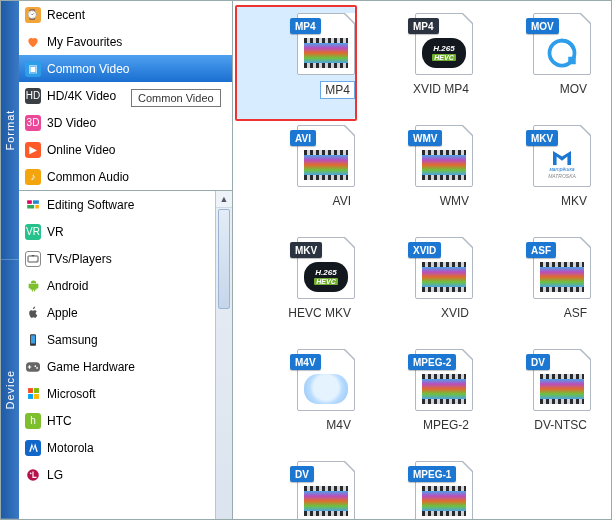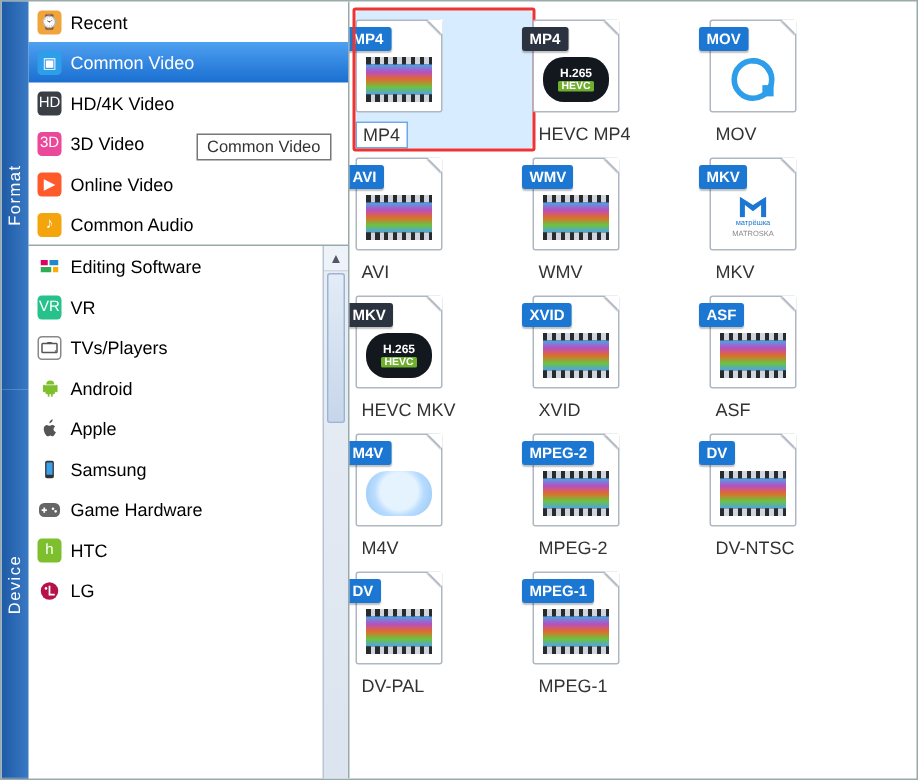--- a/index.html
+++ b/index.html
@@ -124,24 +124,24 @@
     overflow: hidden;
     position: relative;
   }
   .grid {
     display: flex;
     flex-wrap: wrap;
     padding: 6px 4px;
   }
   .thumb-block {
     width: 118px;
-    height: 92px;
+    height: 112px;
     display: flex;
     flex-direction: column;
-    align-items: flex-start;
+    align-items: flex-end;
     justify-content: flex-start;
     padding-top: 6px;
     cursor: pointer;
     position: relative;
   }
   .thumb-block.selected {
     background: #d8ecff;
     border-radius: 3px;
   }
   .thumb-block .redbox {
@@ -191,20 +191,21 @@
     font-weight:bold;
     display:flex;align-items:center;
     box-shadow:0 1px 1px rgba(0,0,0,.25);
   }
   .badge.dark { background:#2b3340; }
   .ficon .body {
     position:absolute;
     left:6px; right:6px; top:24px; bottom:6px;
     background: linear-gradient(160deg,#333 0 40%,#575f6a 40% 70%,#333 70%);
     border-radius:14px;
+    font-style:italic;
   }
   .ficon .body.h265 {
     background:#12181e;
     display:flex;flex-direction:column;align-items:center;justify-content:center;
     color:#fff;font-size:8px;font-weight:bold;line-height:1;
   }
   .ficon .body.h265 .hevc{background:#6fae2e;color:#fff;padding:0 2px;border-radius:1px;font-size:7px;margin-top:1px;}
   .ficon .body.mov {
     background:#fff;
   }
@@ -289,20 +290,28 @@
     <div class="side-tab">Device</div>
   </div>
   <div class="side-panes">
 
     <div class="format-pane">
       <ul class="cat-list" id="format-list">
           <li>
             <span class="ico recent">⌚</span>
             <span>Recent</span>
           </li>
+          <li>
+            <span class="ico fav">
+              <svg width="14" height="14" viewBox="0 0 24 24">
+                <path d="M12 21s-8-5.3-8-11a5 5 0 0 1 8-4 5 5 0 0 1 8 4c0 5.7-8 11-8 11z"></path>
+              </svg>
+            </span>
+            <span>My Favourites</span>
+          </li>
           <li class="selected">
             <span class="ico common-video">▣</span>
             <span>Common Video</span>
           </li>
           <li>
             <span class="ico hd">HD</span>
             <span>HD/4K Video</span>
           </li>
           <li>
             <span class="ico d3">3D</span>
@@ -373,22 +382,41 @@
           </li>
           <li>
             <span class="ico gamehw">
               <svg width="14" height="12" viewBox="0 0 24 16" fill="#666">
                 <path d="M6 0h12a6 6 0 0 1 6 6v4a6 6 0 0 1-6 6H6a6 6 0 0 1-6-6V6a6 6 0 0 1 6-6zM5 5v2H3v2h2v2h2V9h2V7H7V5H5zm11 0a1.5 1.5 0 1 0 0 3 1.5 1.5 0 0 0 0-3zm3 3a1.5 1.5 0 1 0 0 3 1.5 1.5 0 0 0 0-3z"></path>
               </svg>
             </span>
             <span>Game Hardware</span>
           </li>
           <li>
+            <span class="ico ms">
+              <svg width="13" height="13" viewBox="0 0 24 24">
+                <rect x="2" y="2" width="9" height="9" fill="#f25022"></rect>
+                <rect x="13" y="2" width="9" height="9" fill="#7fba00"></rect>
+                <rect x="2" y="13" width="9" height="9" fill="#00a4ef"></rect>
+                <rect x="13" y="13" width="9" height="9" fill="#ffb900"></rect>
+              </svg>
+            </span>
+            <span>Microsoft</span>
+          </li>
+          <li>
             <span class="ico htc">h</span>
             <span>HTC</span>
+          </li>
+          <li>
+            <span class="ico moto">
+              <svg width="13" height="13" viewBox="0 0 24 24" fill="#fff">
+                <path d="M4 20 L9 4 L12 14 L15 4 L20 20 L17 20 L14.5 10 L12 18 L9.5 10 L7 20 Z"></path>
+              </svg>
+            </span>
+            <span>Motorola</span>
           </li>
           <li>
             <span class="ico lg">
               <svg width="14" height="14" viewBox="0 0 24 24">
                 <circle cx="12" cy="12" r="10" fill="#b5124b"></circle>
                 <circle cx="8" cy="9" r="1.5" fill="#fff"></circle>
                 <path d="M12 6v10h6" stroke="#fff" stroke-width="2" fill="none"></path>
               </svg>
             </span>
             <span>LG</span>
@@ -418,21 +446,21 @@
           </div>
         </div>
         <div class="redbox"></div>
         <span class="label">MP4</span>
       </div>
       <div class="thumb-block">
         <div class="ficon">
           <span class="badge dark">MP4</span>
           <div class="body h265">H.265<span class="hevc">HEVC</span></div>
         </div>
-        <span class="label">HEVC MP4</span>
+        <span class="label">XVID MP4</span>
       </div>
       <div class="thumb-block">
         <div class="ficon">
           <span class="badge">MOV</span>
           <div class="body mov">
             <svg width="30" height="30" viewBox="0 0 24 24">
               <circle cx="12" cy="12" r="10" fill="none" stroke="#2f9eea" stroke-width="3"></circle>
               <path d="M12 2a10 10 0 0 1 9 6" fill="none" stroke="#2f9eea" stroke-width="3" stroke-linecap="round"></path>
               <rect x="17" y="15" width="6" height="6" fill="#2f9eea"></rect>
             </svg>

